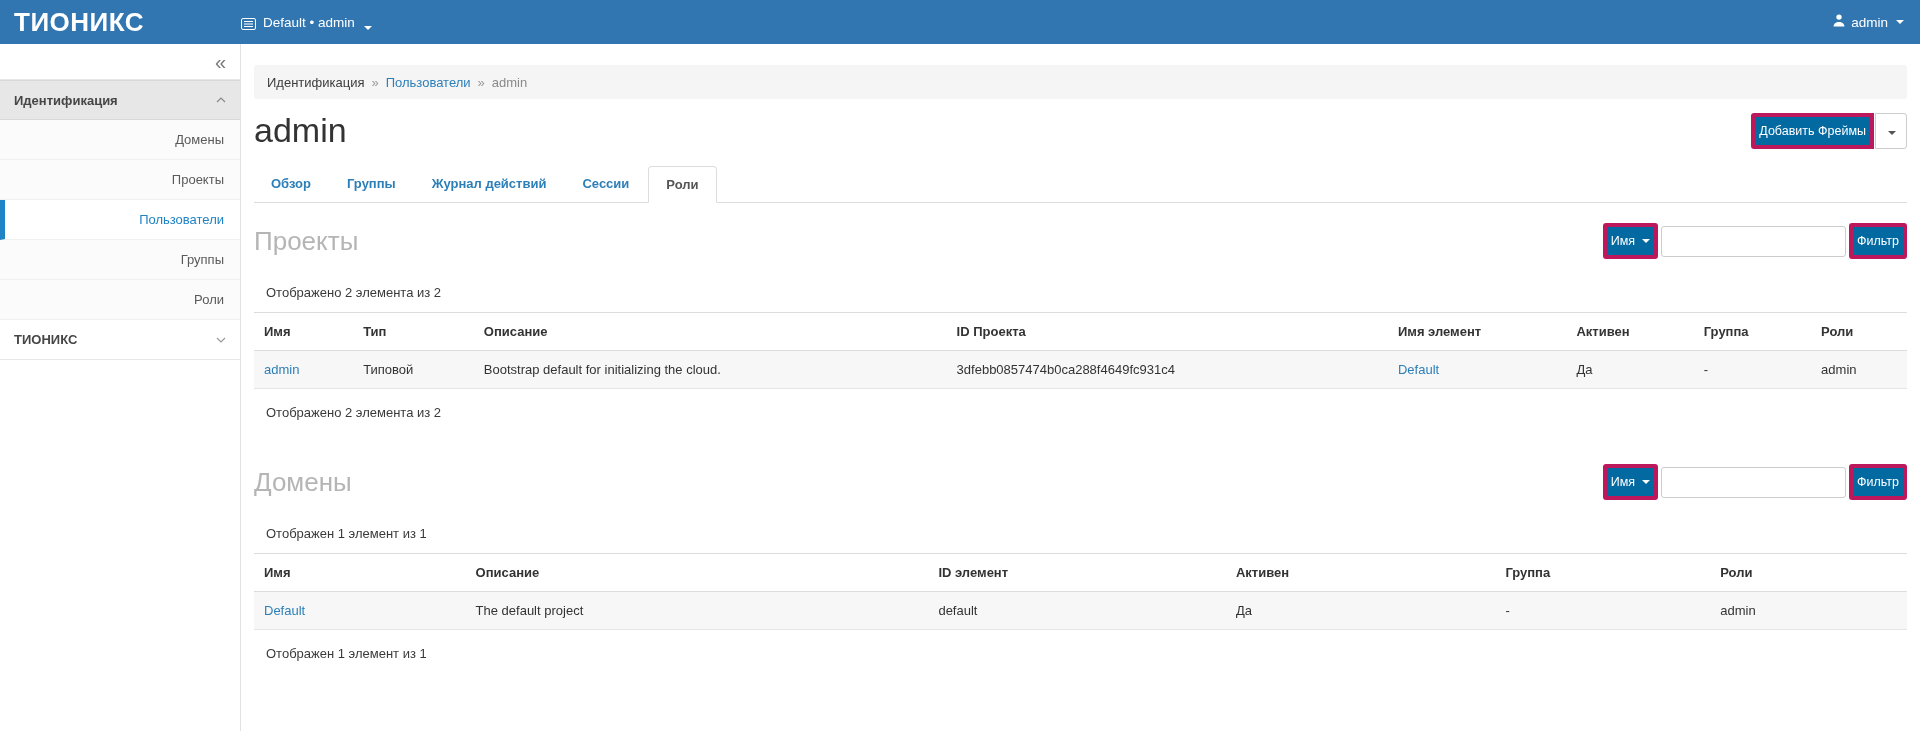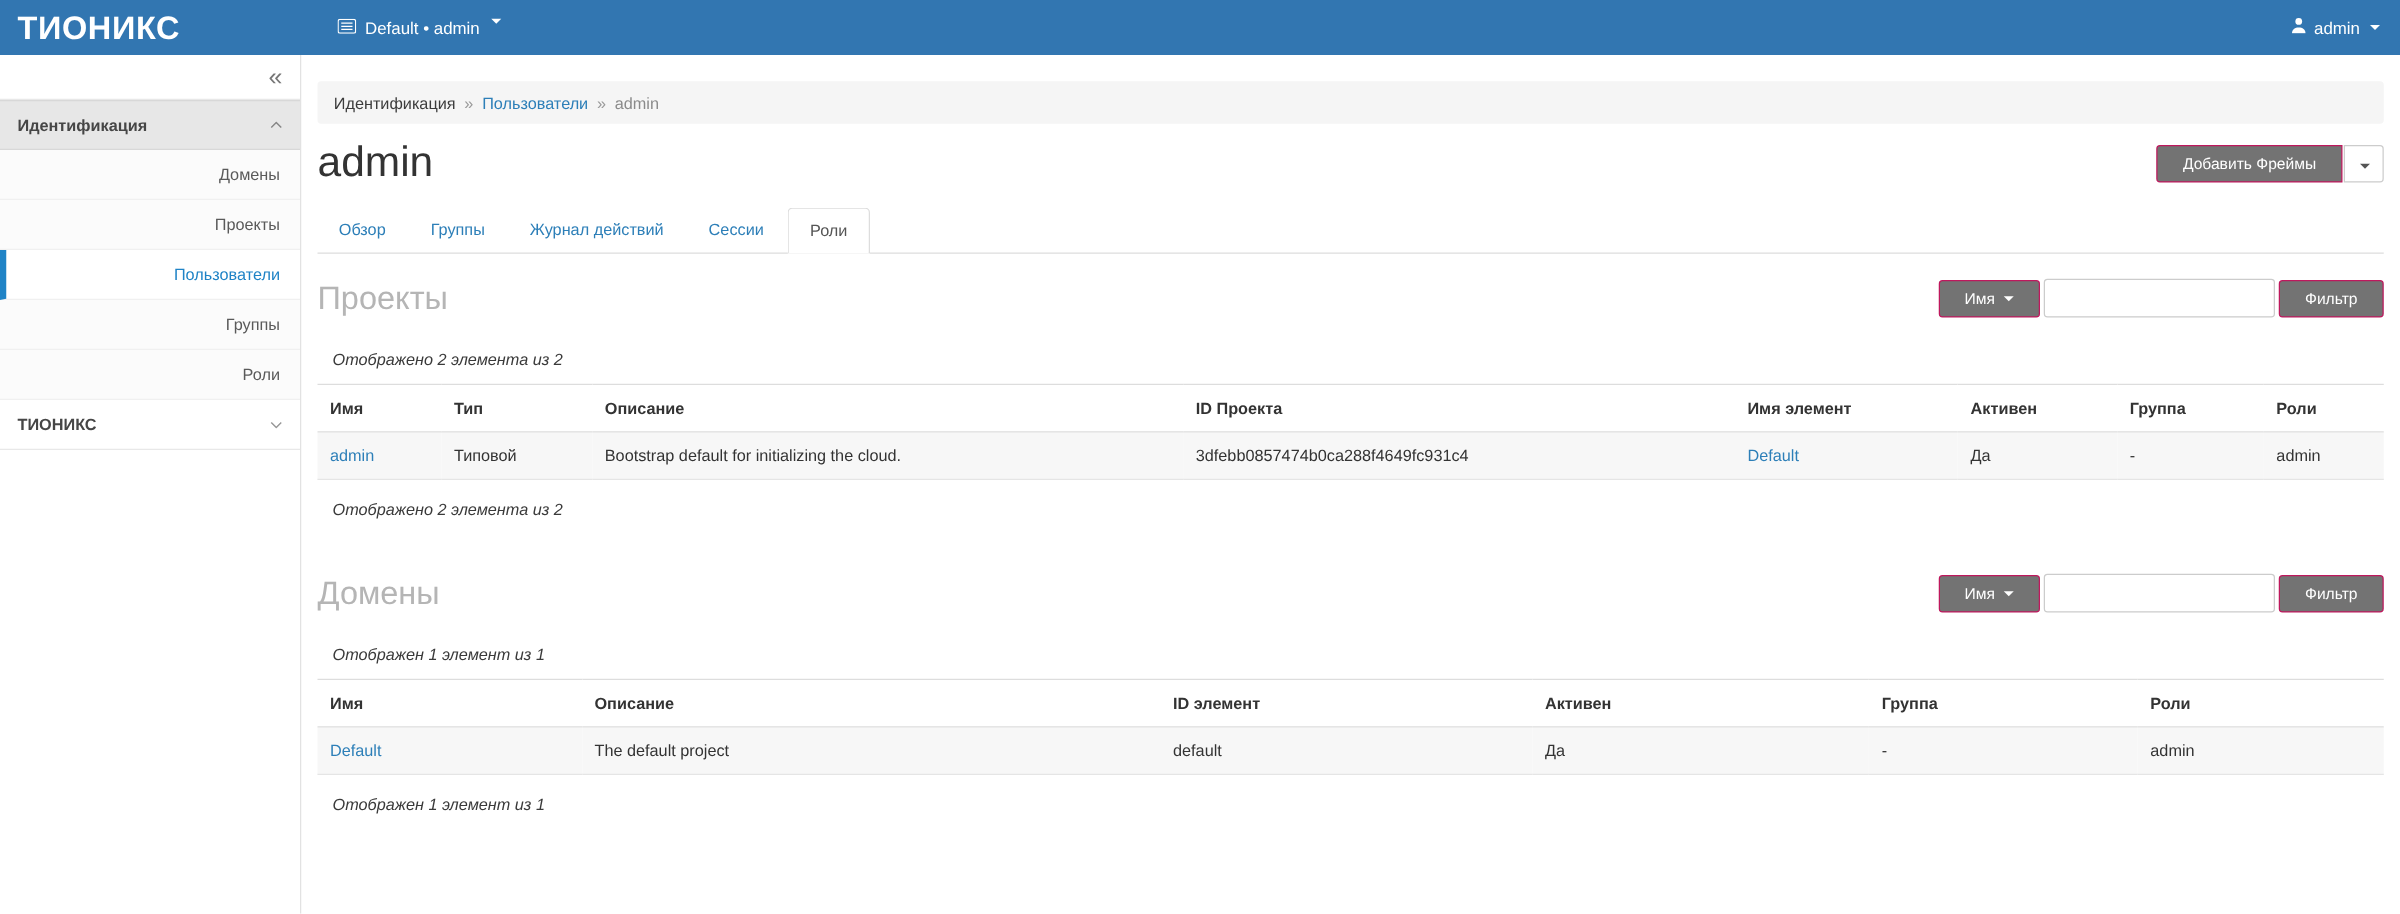--- a/index.html
+++ b/index.html
@@ -2,21 +2,21 @@
 <html><head>
 <meta charset="utf-8">
 <style>
   * { margin:0; padding:0; box-sizing:border-box; }
   html,body { width:1920px; height:731px; overflow:hidden; background:#fff;
     font-family:"Liberation Sans","DejaVu Sans",sans-serif; font-size:13px; color:#333; }
 
   
   .topbar { height:44px; background:#3276b1; display:flex; align-items:center; color:#fff; }
   .brand { width:241px; padding-left:14px; font-size:26px; font-weight:700; letter-spacing:.5px; }
-  .ctx { display:flex; align-items:flex-start; gap:7px; font-size:13.5px; cursor:pointer;margin-left:29px; }
+  .ctx { display:flex; align-items:flex-end; gap:7px; font-size:13.5px; cursor:pointer; }
   .spacer { flex:1; }
   .usermenu { display:flex; align-items:center; gap:6px; padding-right:16px; font-size:13.5px; cursor:pointer; }
   .caret { display:inline-block; width:0; height:0; border-left:4px solid transparent;
            border-right:4px solid transparent; border-top:4px solid currentColor; margin-left:2px; }
 
   
   .wrap { display:flex; height:687px; }
   .sidebar { width:241px; border-right:1px solid #e2e2e2; background:#fff; flex-shrink:0; }
   .main { flex:1; padding:0 13px; overflow:hidden; }
 
@@ -38,42 +38,42 @@
                 display:flex; align-items:center; padding:0 13px; gap:7px; }
   .breadcrumb .sep { color:#9a9a9a; }
   .crumb-root { color:#3c3c3c; }
   .crumb-cur  { color:#8a8a8a; }
   a.lnk { color:#2d7fb8; text-decoration:none; cursor:pointer; }
 
   
   .title-row { display:flex; align-items:center; justify-content:space-between; margin-top:12px; }
   h1 { font-size:34px; font-weight:400; color:#333; }
   .btn-group { display:flex; }
-  .btn { font-size:12.5px; border-radius:3px; padding:7px 20px; cursor:pointer;
-         background:#737373; border:1px solid #be185d; color:#fff; }
+  .btn { font-size:12.5px; border-radius:3px; padding:7px 4px; cursor:pointer;
+         background:#0369a1; border:4px solid #be185d; color:#fff; }
   .btn.primary-main { border-radius:3px 0 0 3px; }
   .btn.caret-btn { background:#fff; border:1px solid #ccc; color:#555;
                    border-radius:0 3px 3px 0; margin-left:1px; padding:7px 10px; }
 
   
   .tabs { list-style:none; display:flex; border-bottom:1px solid #ddd; margin-top:16px; }
-  .tabs li { margin-right:2px; margin-bottom:-1px; }
+  .tabs li { margin-right:2px; margin-bottom:-1px;font-weight:bold; }
   .tab { display:block; padding:10px 17px; color:#2d7fb8; cursor:pointer; }
   .tab.active { background:#fff; border:1px solid #ddd; border-bottom-color:#fff;
                 border-radius:4px 4px 0 0; color:#555; cursor:default; }
 
   
   .section-head { display:flex; align-items:center; justify-content:space-between; margin-top:20px; }
   .section-title { font-size:26px; font-weight:400; color:#b5b5b5; }
   .filter { display:flex; gap:3px; align-items:center; }
   .filter input { height:31px; width:185px; border:1px solid #ccc; border-radius:3px; padding:0 8px;
                   font-size:13px; color:#333; }
   .filter .btn { display:flex; align-items:center; gap:5px; }
 
-  .count { margin:26px 0 0 12px; color:#3a3a3a;font-style:italic; }
+  .count { margin:26px 0 0 12px; color:#3a3a3a; }
   .count.bottom { margin:16px 0 0 12px; }
 
   
   table { width:100%; border-collapse:collapse; table-layout:fixed; margin-top:12px; }
   th { text-align:left; padding:11px 10px; border-top:1px solid #ddd; border-bottom:1px solid #ddd;
        font-weight:700; color:#333; }
   td { padding:11px 10px; border-bottom:1px solid #e5e5e5; color:#333; overflow-wrap:break-word; }
   tbody tr:nth-child(odd) { background:#f7f7f7; }
 
   .domains-block { margin-top:44px; }

